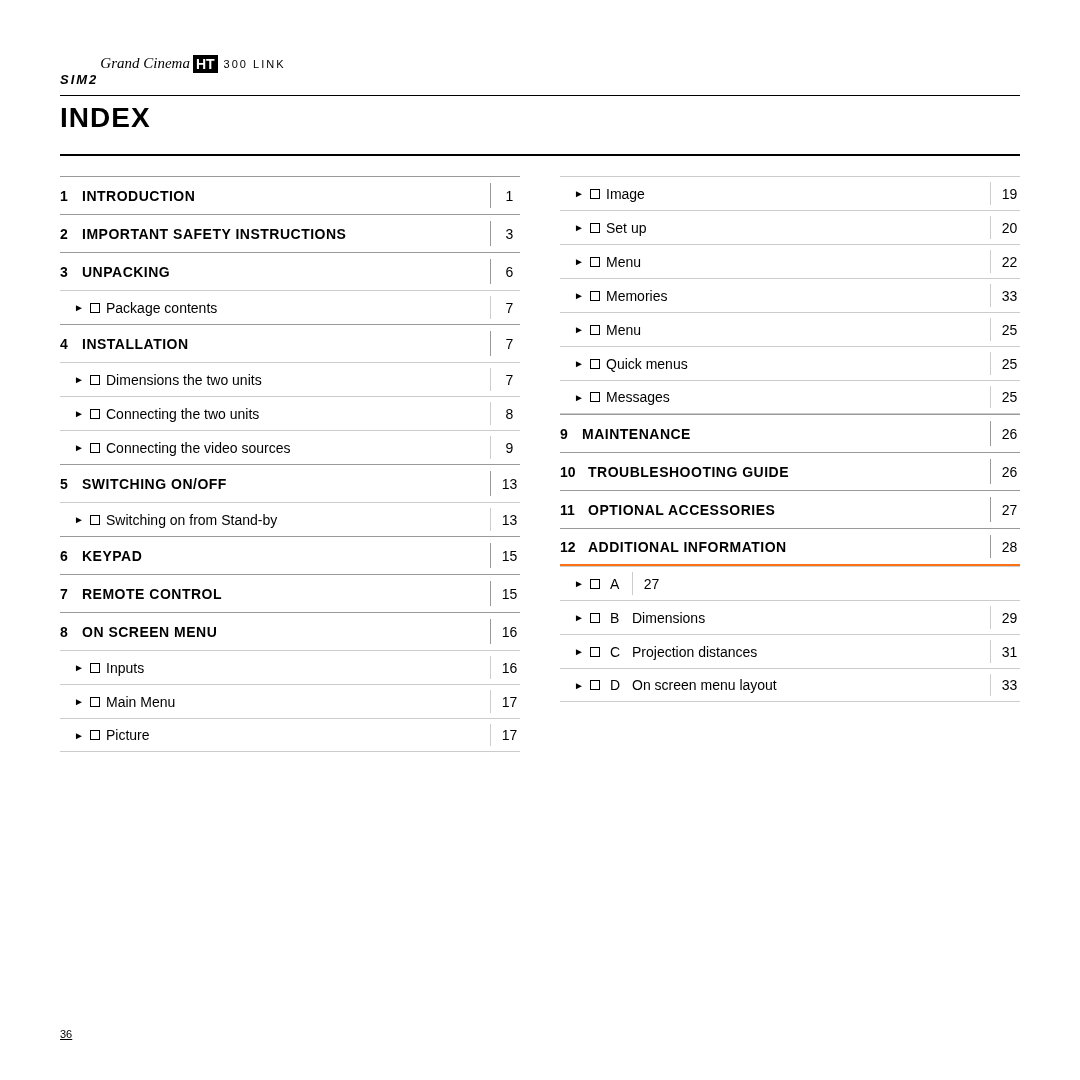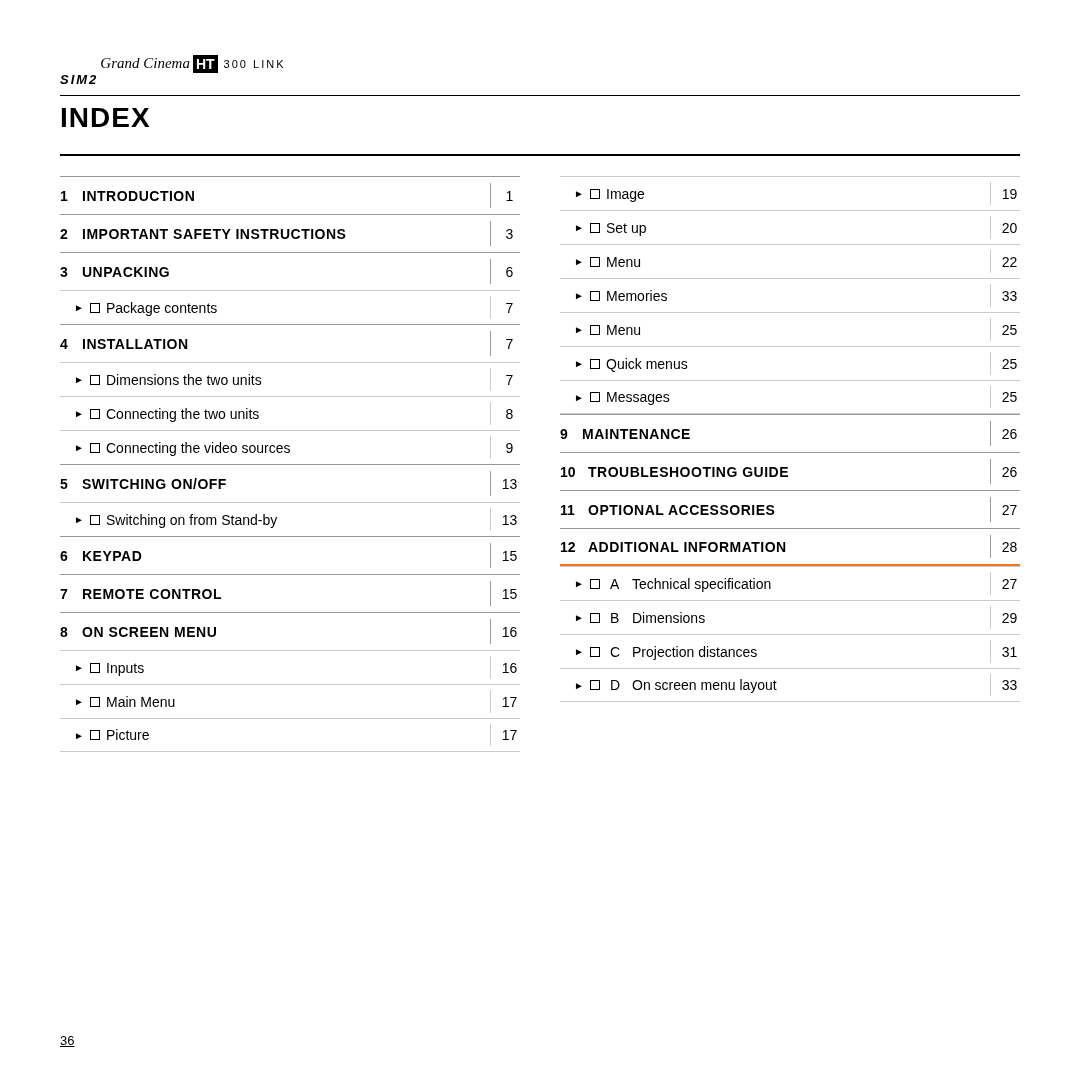--- a/index.html
+++ b/index.html
@@ -177,23 +177,23 @@
       border-left: 1px solid #ccc;
       padding-left: 8px;
       align-self: stretch;
       display: flex;
       align-items: center;
       justify-content: center;
     }
 
     .page-number-bottom {
       position: absolute;
-      bottom: 32px;
+      bottom: 40px;
       left: 60px;
-      font-size: 13px;
+      font-size: 11px;
       text-decoration: underline;
     }
 
     .right-sub-row-ab {
       display: flex;
       align-items: center;
       border-top: 1px solid #ccc;
       padding: 5px 0;
       min-height: 34px;
     }
@@ -390,21 +390,20 @@
       <div class="toc-row" style="border-bottom: 2px solid #f97316;">
         <span class="toc-num" style="min-width:28px;">12</span>
         <span class="toc-label">ADDITIONAL INFORMATION</span>
         <span class="toc-page">28</span>
       </div>
 
       <div class="toc-sub-row right-sub-row-ab">
         <span class="toc-arrow">►</span>
         <span class="toc-sub-box"></span>
         <span class="sub-letter" style="min-width:22px; margin-left:4px;">A</span>
-        <span class="toc-sub-label">Technical specification</span>
         <span class="toc-sub-page">27</span>
       </div>
       <div class="toc-sub-row right-sub-row-ab">
         <span class="toc-arrow">►</span>
         <span class="toc-sub-box"></span>
         <span class="sub-letter" style="min-width:22px; margin-left:4px;">B</span>
         <span class="toc-sub-label">Dimensions</span>
         <span class="toc-sub-page">29</span>
       </div>
       <div class="toc-sub-row right-sub-row-ab">

